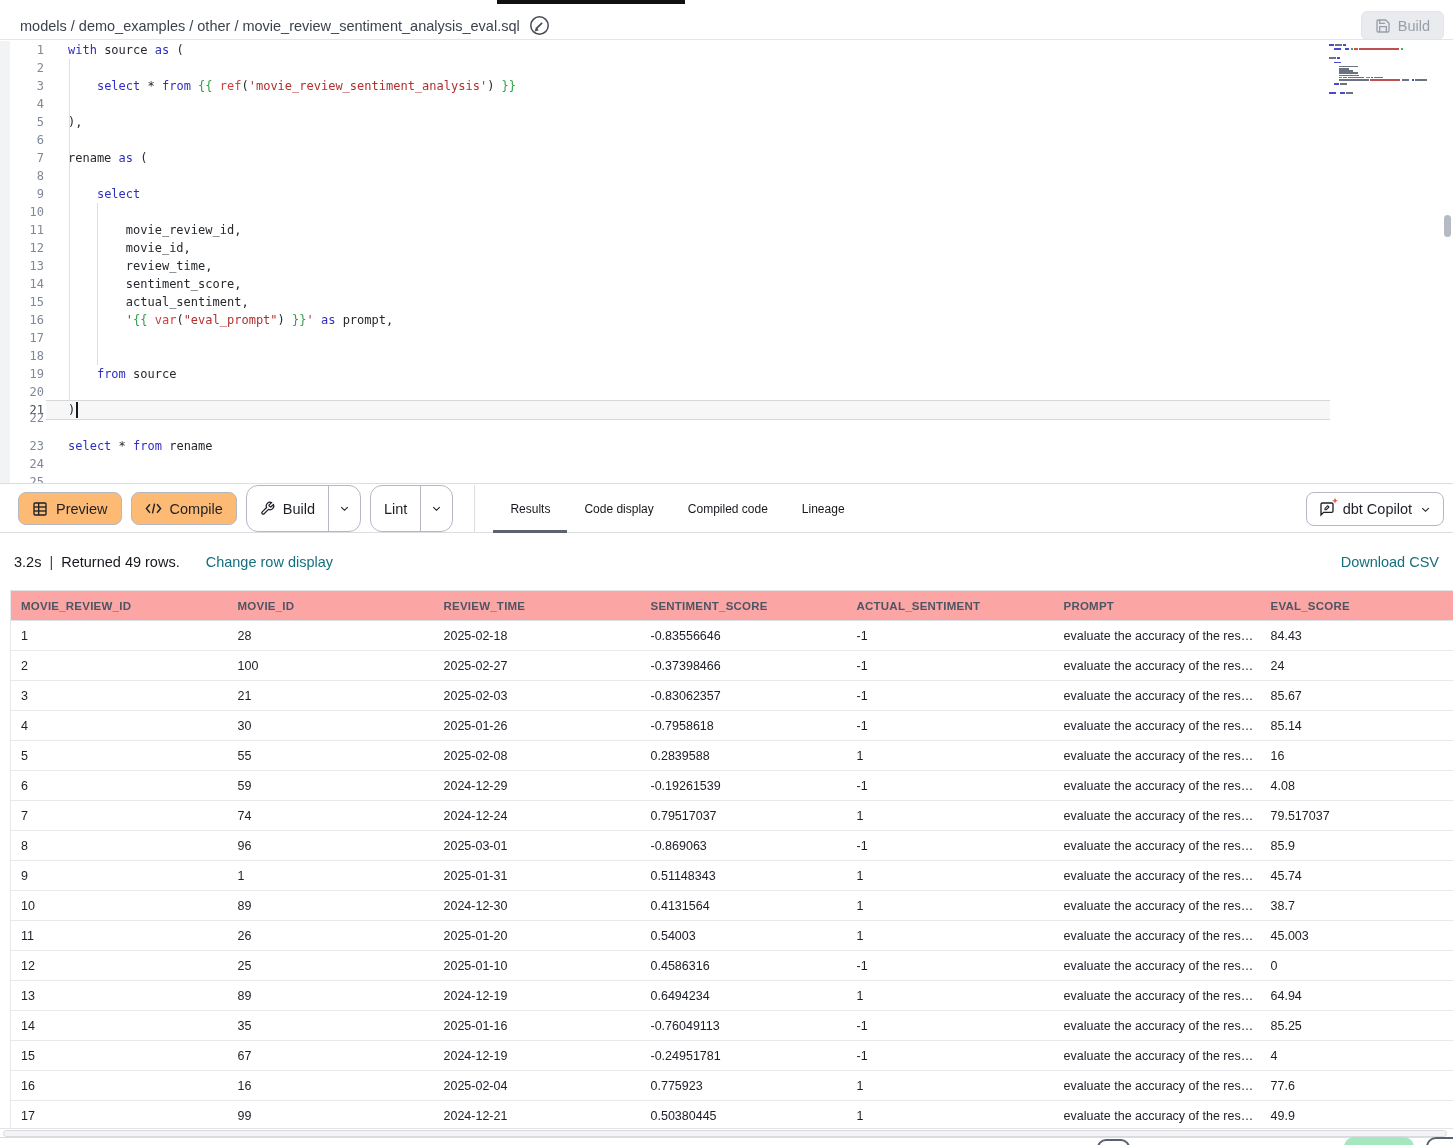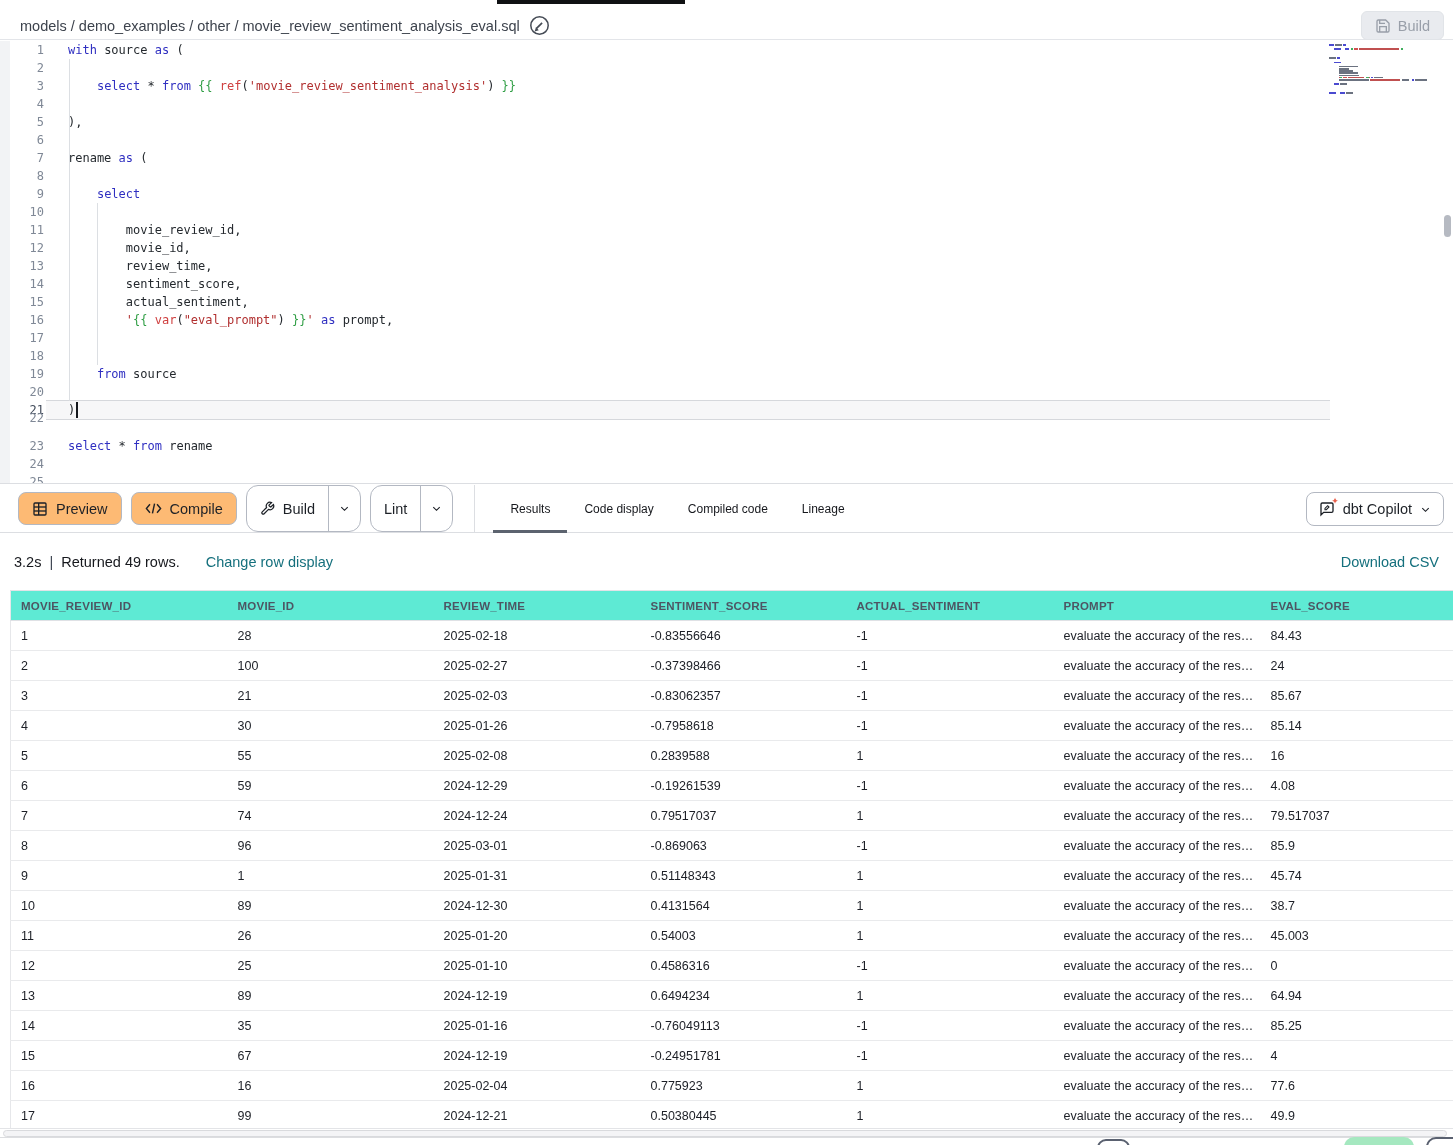--- a/index.html
+++ b/index.html
@@ -62,21 +62,21 @@
   
   .results-bar { position:absolute; top:534px; left:0; width:1453px; height:56px; background:#fff;
     display:flex; align-items:center; padding:0 14px; font-size:14.5px; color:#16181d; }
   .rb-sep { margin:0 8px; color:#3c4450; }
   .teal-link { color:#15707d; margin-left:26px; }
   .dl-link { position:absolute; right:14px; color:#15707d; font-size:14.5px; }
 
   
   .rtable-wrap { position:absolute; top:590px; left:10px; width:1443px; }
   table.rtable { width:100%; border-collapse:collapse; table-layout:fixed; border-left:1px solid #e6e7ea; }
-  .rtable th { height:30px; background:#5eead4; border-top:1px solid #e2e3e7; border-bottom:1px solid #dfe1e5;
+  .rtable th { height:30px; background:#fca5a5; border-top:1px solid #e2e3e7; border-bottom:1px solid #dfe1e5;
     font-size:11.5px; font-weight:bold; color:#4d5563; text-align:left; padding:0 0 0 10px; letter-spacing:.02em; }
   .rtable td { height:30px; border-bottom:1px solid #e9eaec; font-size:12.5px; color:#1c1f26;
     padding:0 0 0 10px; white-space:nowrap; overflow:hidden; }
   .chev { margin-left:6px; vertical-align:1px; }
 
   
   .hscroll { position:absolute; top:1128px; left:0; width:1453px; height:10px; background:#fff;
     border-top:1px solid #e3e4e7; border-bottom:1px solid #dcdde0; }
   .hscroll-thumb { position:absolute; left:3px; top:1px; width:1444px; height:7px;
     background:#f4f4f6; border:1px solid #d9dadd; border-radius:4px; }

